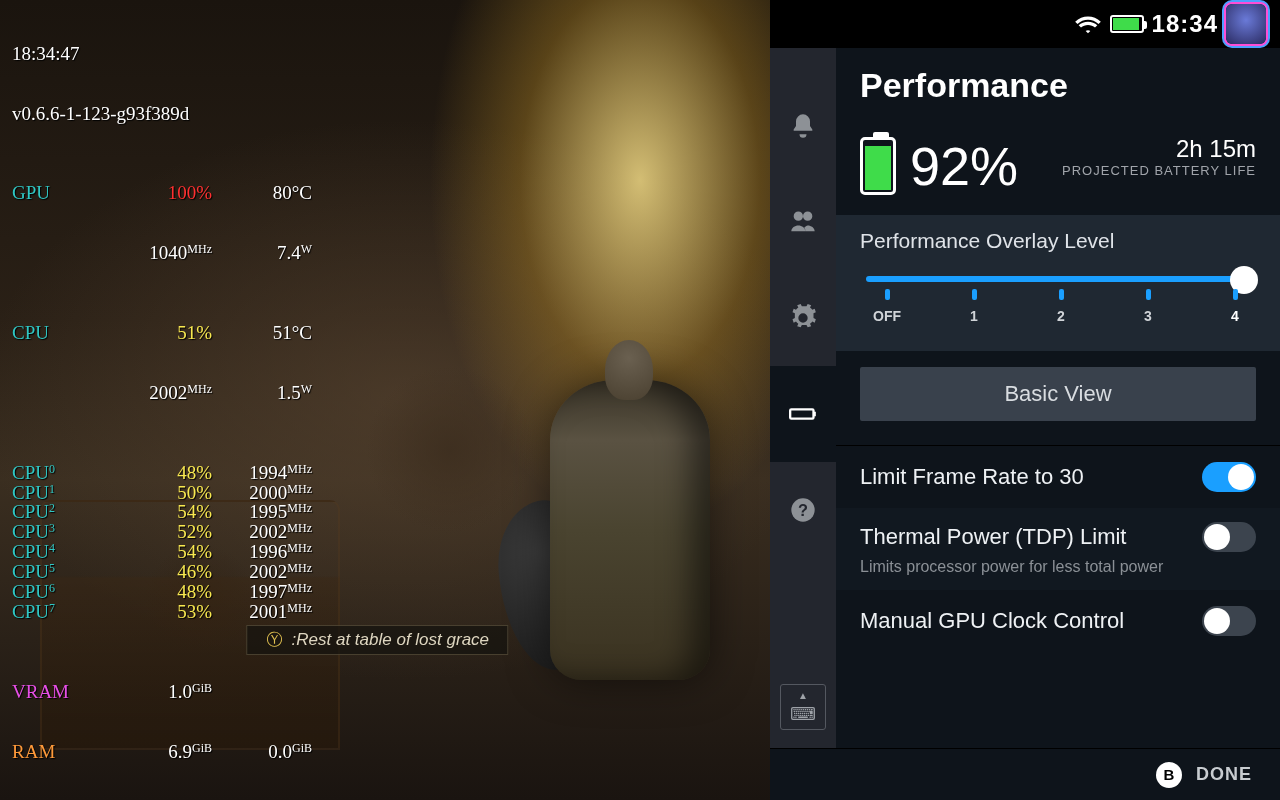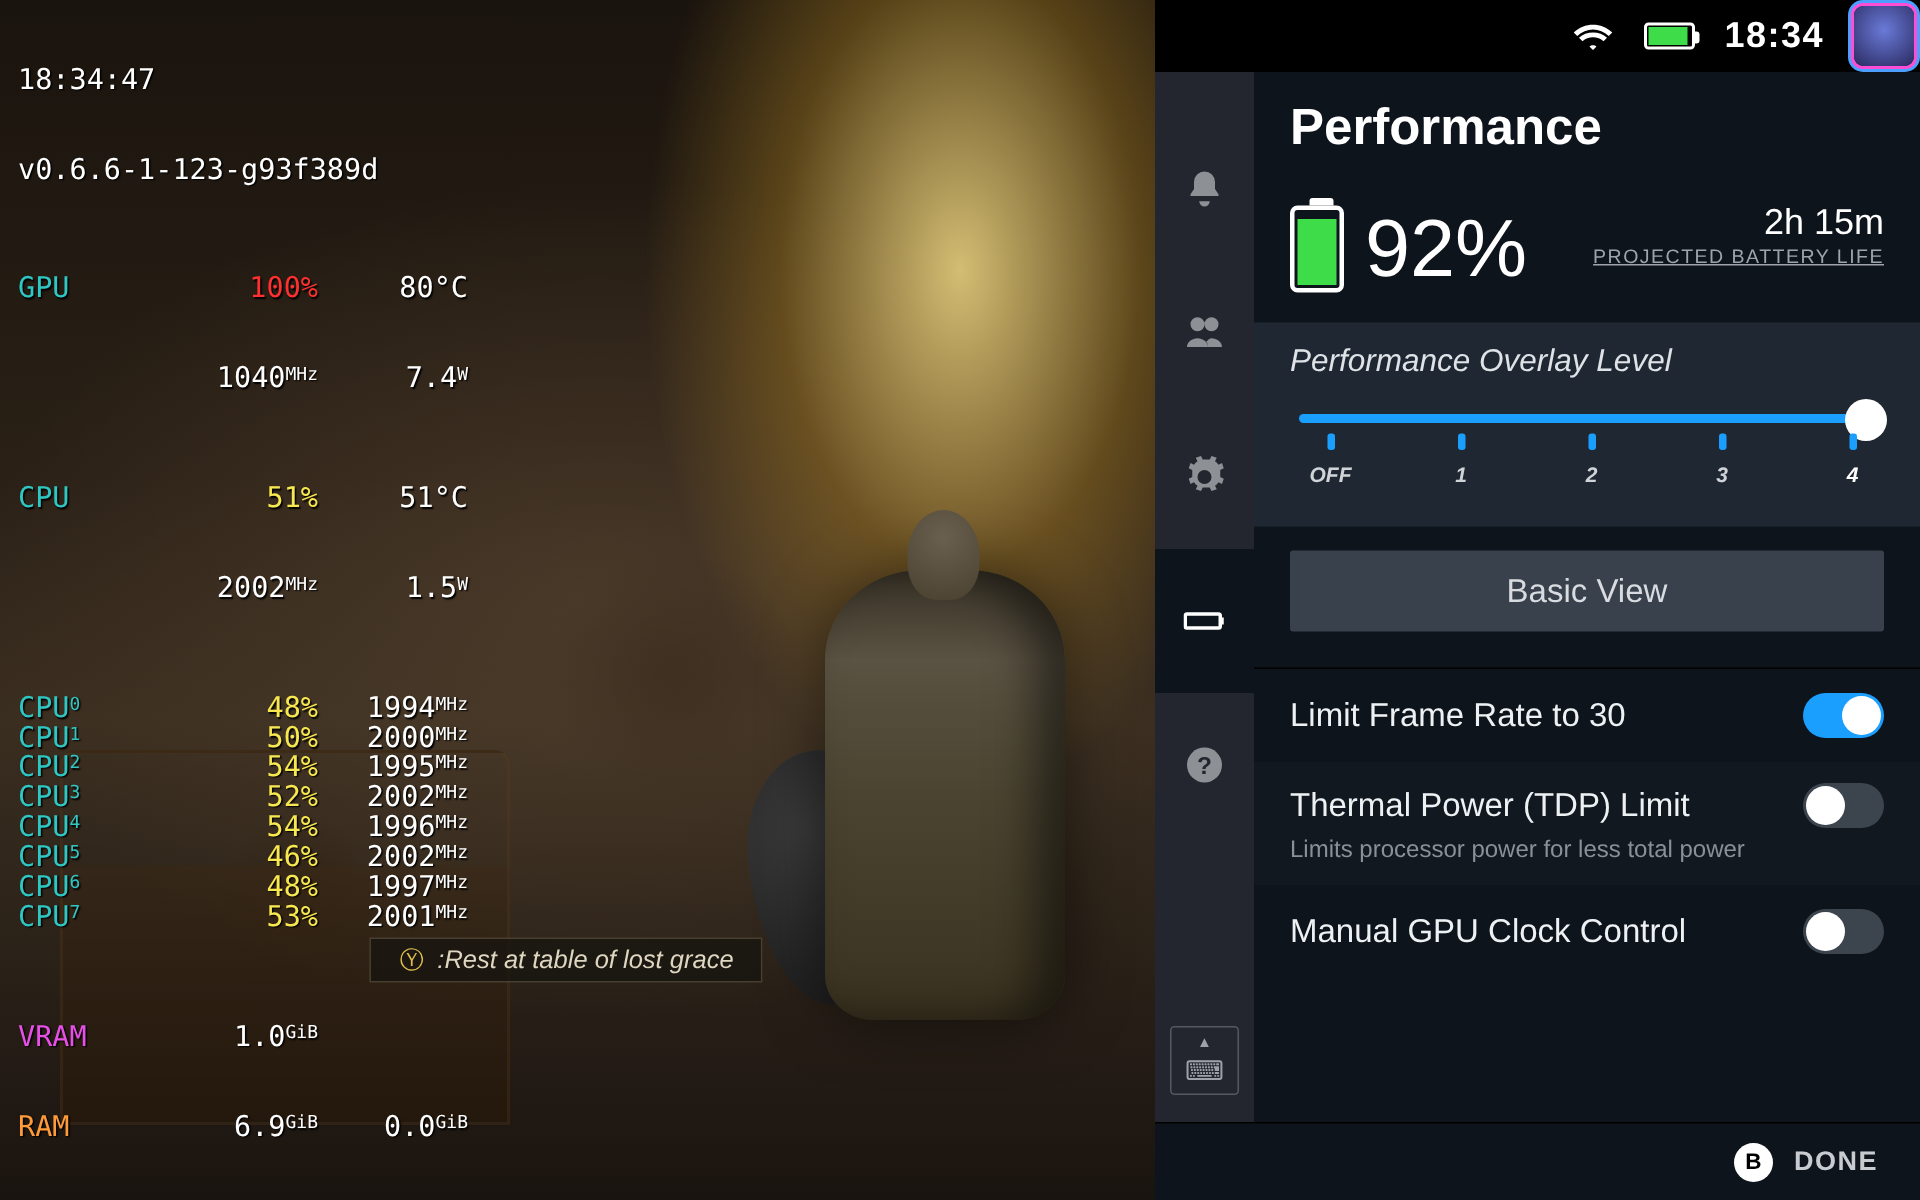--- a/index.html
+++ b/index.html
@@ -50,35 +50,35 @@
     display: inline-flex; width: 18px; height: 18px; align-items: center; justify-content: center;
     color: #e0c050; font-style: normal; font-size: 16px;
   }
 
   
   .perf-overlay { position: absolute; top: 4px; left: 12px;
     font-family: "DejaVu Sans Mono", "Liberation Mono", monospace;
     font-size: 19px; line-height: 1.05; white-space: pre;
     text-shadow: 1px 1px 1px #000;
   }
-  .perf-overlay .row { display: flex; }
+  .perf-overlay .row { display: flex; font-family: Liberation Serif, serif; }
   .perf-overlay .c1 { width: 110px; }
   .perf-overlay .c2 { width: 90px; text-align: right; }
   .perf-overlay .c3 { width: 100px; text-align: right; }
   .small-unit { font-size: 12px; vertical-align: top; }
   .c-turq { color: #2fc7c4; }
   .c-red  { color: #ff3030; }
   .c-yel  { color: #f8e850; }
   .c-wht  { color: #ffffff; }
   .c-mag  { color: #e74fe7; }
   .c-ora  { color: #ff9a3a; }
 
   
   .qa-panel { width: 510px; height: 800px; display: flex; flex-direction: column; background: #0e141b; }
-  .statusbar { height: 48px; background: #000; display: flex; align-items: center; justify-content: flex-end; gap: 20px; padding: 0 4px; }
+  .statusbar { height: 48px; background: #000; display: flex; align-items: center; justify-content: flex-end; gap: 8px; padding: 0 14px; }
   .statusbar .clock { color: #fff; font-size: 24px; font-weight: 600; letter-spacing: 1px; }
   .battery-icon { width: 34px; height: 18px; border: 2px solid #fff; border-radius: 3px; position: relative; }
   .battery-icon::after { content:""; position:absolute; right:-5px; top:4px; width:3px; height:8px; background:#fff; border-radius: 0 2px 2px 0; }
   .battery-icon .fill { position:absolute; left:1px; top:1px; bottom:1px; width: 88%; background:#3fdc4a; }
   .avatar { width: 40px; height: 40px; border-radius: 6px;
     background: radial-gradient(circle at 50% 40%, #6a7ad8, #2a2a60);
     box-shadow: 0 0 0 2px #ff4dd6, 0 0 0 4px #4d9fff;
   }
 
   .qa-body { flex: 1; display: flex; min-height: 0; }
@@ -93,23 +93,23 @@
   .qa-content { flex: 1; display: flex; flex-direction: column; padding: 18px 0 0 0; color: #fff; overflow: hidden; }
   .qa-title { font-size: 34px; font-weight: 600; padding: 0 36px 18px 24px; }
   .battery-card { padding: 12px 24px 18px 24px; display: flex; justify-content: space-between; }
   .batt-left { display: flex; align-items: center; gap: 14px; }
   .big-battery { width: 36px; height: 58px; border: 3px solid #fff; border-radius: 5px; position: relative; }
   .big-battery::before { content:""; position:absolute; top:-8px; left:10px; width:16px; height:5px; background:#fff; border-radius: 2px 2px 0 0; }
   .big-battery .bfill { position:absolute; left:2px; right:2px; bottom:2px; height: 84%; background:#3fdc4a; }
   .batt-pct { font-size: 54px; font-weight: 400; }
   .batt-right { text-align: right; }
   .batt-time { font-size: 24px; }
-  .batt-sub { font-size: 13px; color: #a0a4aa; letter-spacing: 1px; text-decoration: underline; }
-
-  .overlay-level { background: #1f2832; padding: 14px 24px 14px 24px; font-style: italic; }
+  .batt-sub { font-size: 13px; color: #a0a4aa; letter-spacing: 1px; }
+
+  .overlay-level { background: #1f2832; padding: 14px 24px 14px 24px; }
   .overlay-level .lbl { font-size: 21px; color: #dfe3e8; margin-bottom: 14px; }
   .slider-track { position: relative; height: 36px; }
   .slider-rail { position: absolute; left: 6px; right: 6px; top: 9px; height: 6px; background: #1a9fff; border-radius: 3px; }
   .slider-thumb { position: absolute; top: -1px; width: 28px; height: 28px; background: #fff; border-radius: 50%; right: -2px; }
   .slider-ticks { position: absolute; left: 12px; right: 6px; top: 22px; display: flex; justify-content: space-between; }
   .slider-ticks div { display: flex; flex-direction: column; align-items: center; width: 30px; }
   .slider-ticks .tk { width: 5px; height: 11px; background: #1a9fff; border-radius: 2px; margin-bottom: 8px; }
   .slider-ticks span { font-size: 14px; font-weight: bold; color: #d0d4d8; }
   .slider-ticks span.active { color: #fff; }
 

